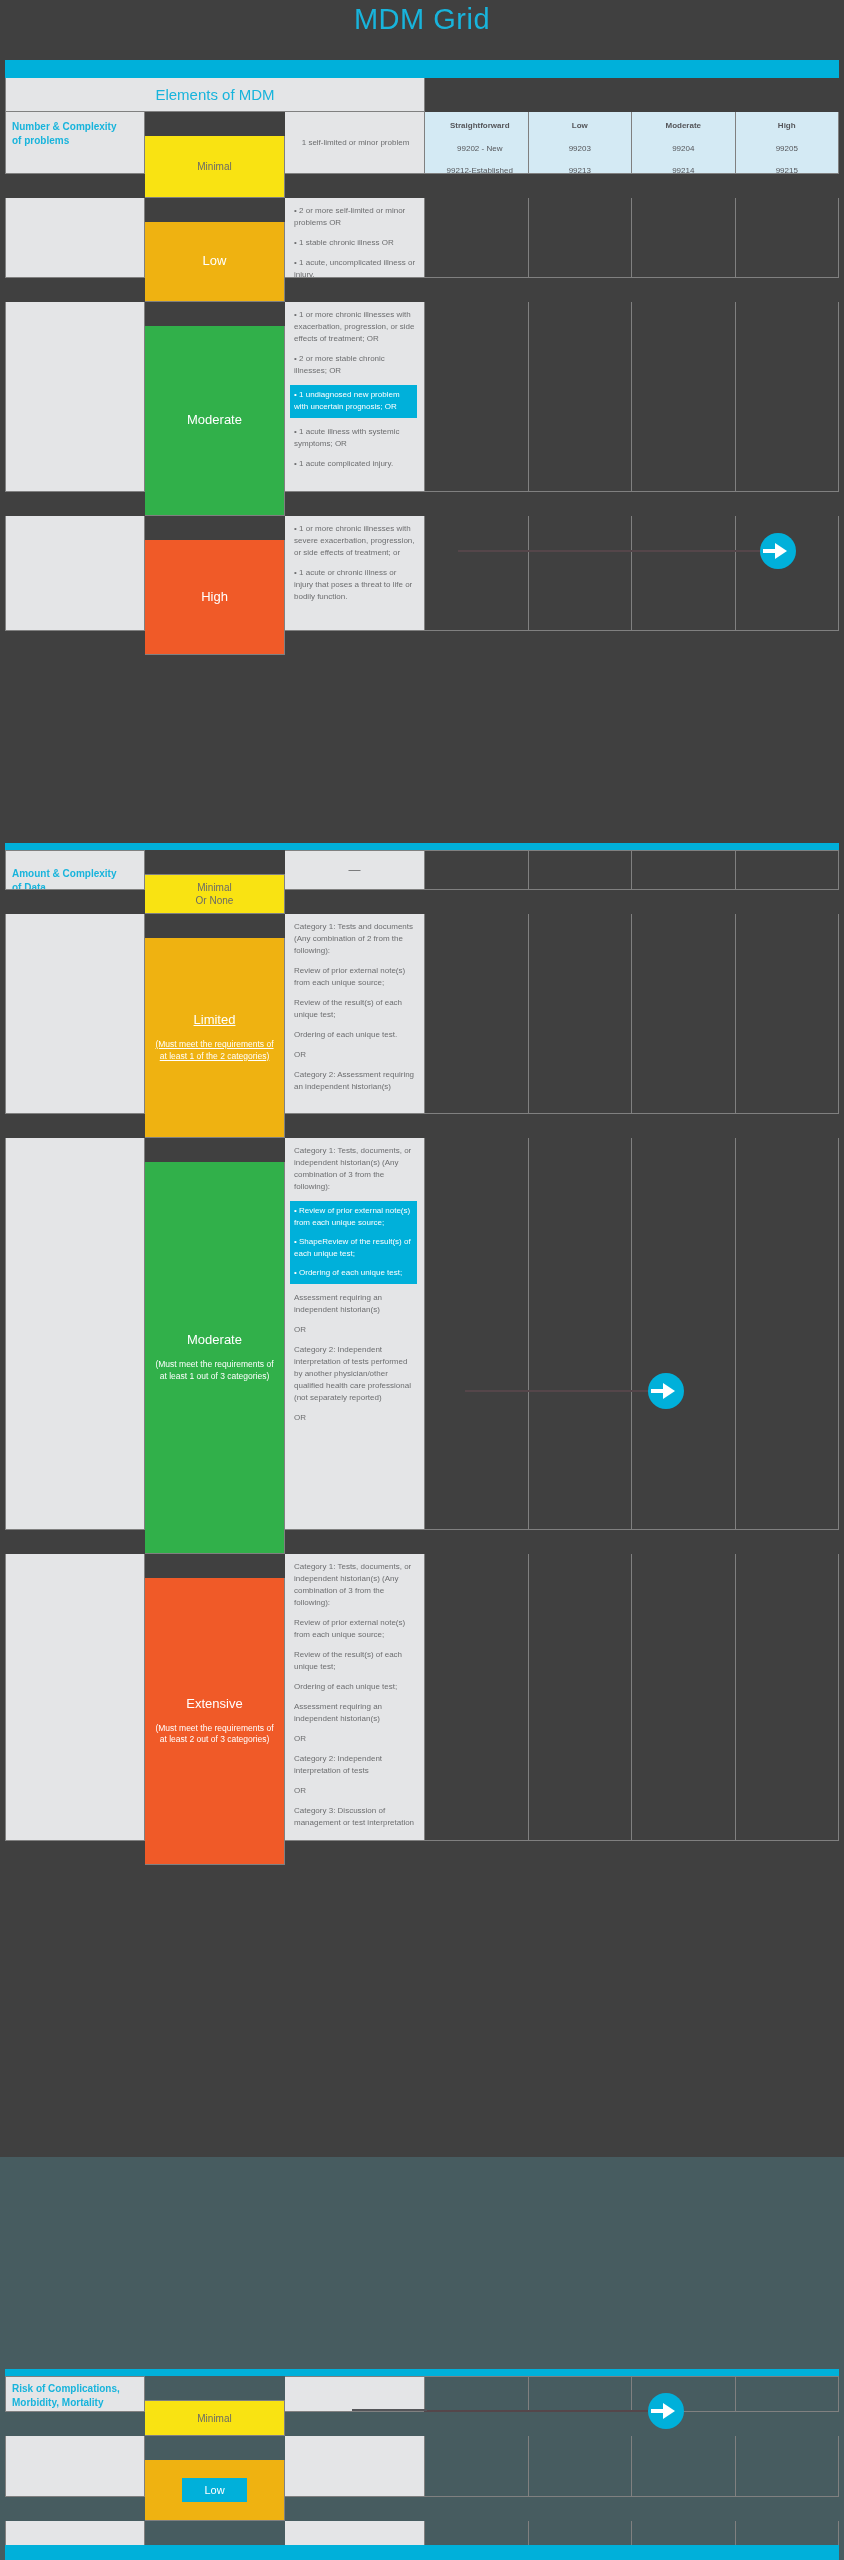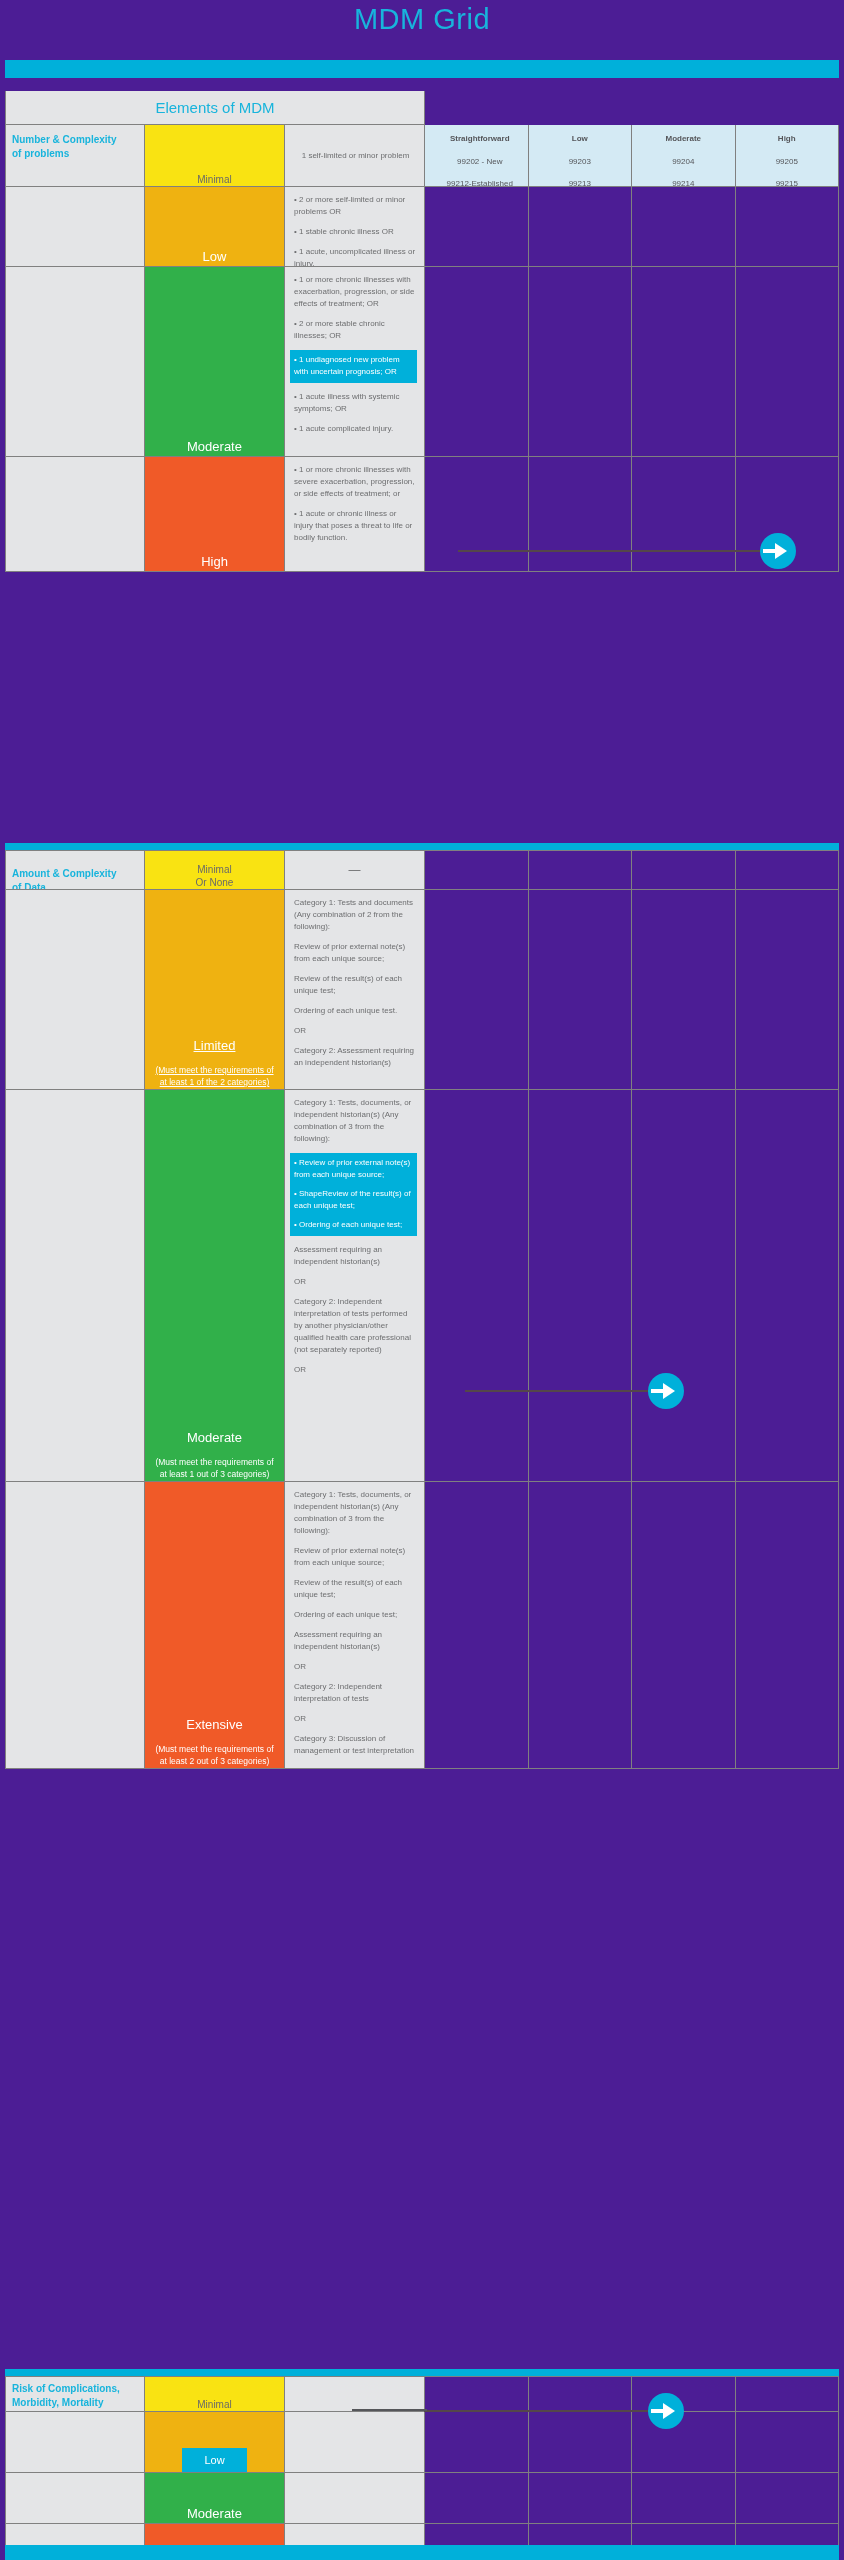--- a/index.html
+++ b/index.html
@@ -6,22 +6,22 @@
   html, body {
     width: 844px;
     height: 2560px;
     background: #475c60;
     font-family: "Liberation Sans", sans-serif;
     overflow: hidden;
   }
   #page {
     position: relative;
     width: 844px;
-    height: 2560px;
-    background: #4c1d95;
+    height: 2157px;
+    background: #404040;
   }
 
   
   .title-bar {
     position: absolute;
     left: 0; top: 0;
     width: 844px;
     height: 90px;
     display: flex;
     align-items: flex-start;
@@ -87,23 +87,24 @@
     font-weight: bold;
     line-height: 1.35;
     padding: 8px 6px 0 6px;
   }
 
   
   .swatch {
     display: flex;
     flex-direction: column;
     align-items: center;
-    justify-content: flex-end;
+    justify-content: center;
     text-align: center;
     line-height: 1.3;
+    margin-top: 24px;
   }
   .sw-minimal  { background: #f9e312; color: #6a6a68; font-size: 10px; }
   .sw-low      { background: #efb211; color: #ffffff; font-size: 13px; }
   .sw-moderate { background: #31b04a; color: #ffffff; font-size: 13px; }
   .sw-high     { background: #f05a28; color: #ffffff; font-size: 13px; }
   .sw-sub { font-size: 8.5px; margin-top: 10px; line-height: 1.4; padding: 0 8px; }
 
   .desc {
     font-size: 8px;
     color: #6d6e70;
@@ -188,21 +189,21 @@
 <div id="page">
 
   <div class="title-bar">
     <div class="title-text">MDM Grid</div>
   </div>
 
   <div class="cyan-bar" style="top:60px;height:18px;"></div>
 
   <div class="grid" style="top:78px;">
     <div class="row">
-      <div class="cell first bg-light sec-head" style="width:420px;margin-top:13px;">Elements of MDM</div>
+      <div class="cell first bg-light sec-head" style="width:420px;">Elements of MDM</div>
     </div>
 
     <div class="row">
       <div class="cell first bg-light c-label" style="height:62px;">
         <div class="rowlabel">
           <div>Number &amp; Complexity</div>
           <div>of problems</div>
         </div>
       </div>
       <div class="cell c-level swatch sw-minimal" style="height:62px;">

